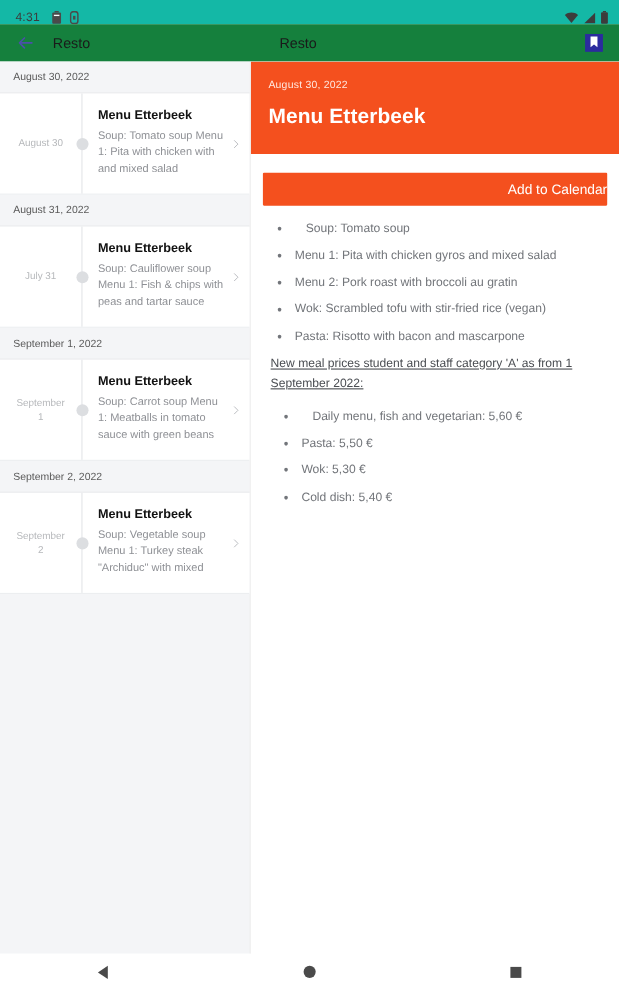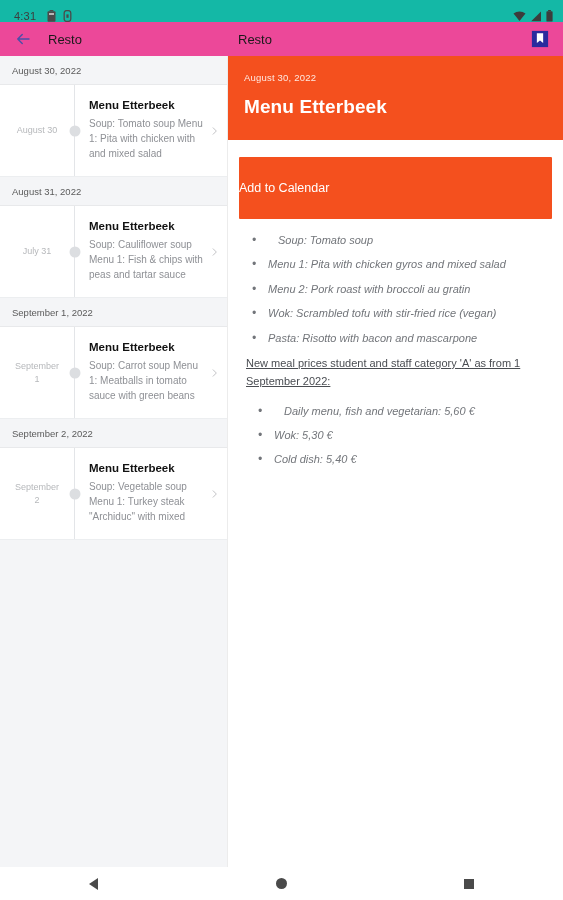--- a/index.html
+++ b/index.html
@@ -15,21 +15,21 @@
   .statusbar {
     height: 22px; display: flex; align-items: flex-end;
     padding: 0 10px 0 14px; background: #14b8a6;
   }
   .status-time { font-size: 11px; color: #3c3c3c; letter-spacing: .2px; }
   .status-left-icons { display: flex; align-items: center; gap: 7px; margin-left: 11px; }
   .status-right { margin-left: auto; display: flex; align-items: center; gap: 4px; }
   .sicon { display: block; }
 
   
-  .appbars { display: flex; height: 34px; background: #ec4899; }
+  .appbars { display: flex; height: 34px; background: #15803d; gap: 16px; }
   .appbar-left {
     width: 228px; display: flex; align-items: center; gap: 16px; padding-left: 14px;
   }
   .appbar-right {
     flex: 1; display: flex; align-items: center; padding: 0 14px 0 10px;
   }
   .bar-title { font-size: 13px; color: #1a1a1a; font-weight: 400; }
   .back-arrow { width: 18px; height: 18px; display: block; }
   .bookmark-btn { margin-left: auto; width: 18px; height: 18px; display: block; cursor: pointer; }
 
@@ -75,25 +75,25 @@
   }
 
   
   .detail-pane { flex: 1; background: #ffffff; overflow: hidden; }
   .hero { background: #f4501e; padding: 16px 16px 22px 16px; }
   .hero-date { font-size: 9.5px; color: #ffe8e0; margin-bottom: 13px; letter-spacing: .2px; }
   .hero-title { font-size: 19px; font-weight: bold; color: #ffffff; letter-spacing: .1px; }
   .cal-btn {
     display: block; width: calc(100% - 22px); margin: 17px 11px 0 11px;
     background: #f4501e; color: #ffffff; border: none;
-    padding: 24px 0; font-size: 12.5px; font-family: inherit;
-    cursor: pointer; text-align: left; border-radius: 1px;
+    padding: 8px 0; font-size: 12.5px; font-family: inherit;
+    cursor: pointer; text-align: right; border-radius: 1px;
   }
   .detail-body { padding: 14px 16px 0 18px; }
-  ul.menu-list, ul.price-list { list-style: none; font-style: italic; }
+  ul.menu-list, ul.price-list { list-style: none; }
   ul.menu-list li, ul.price-list li {
     position: relative; padding-left: 22px; margin-bottom: 9px;
     font-size: 11px; color: #72757a; line-height: 1.4;
   }
   ul.menu-list li::before, ul.price-list li::before {
     content: "\2022"; position: absolute; left: 6px; top: -1px;
     color: #72757a; font-size: 12px;
   }
   ul.menu-list li.indented, ul.price-list li.indented { padding-left: 32px; }
   .notice {
@@ -241,20 +241,21 @@
           <li>Menu 2: Pork roast with broccoli au gratin</li>
           <li>Wok: Scrambled tofu with stir-fried rice (vegan)</li>
           <li>Pasta: Risotto with bacon and mascarpone</li>
         </ul>
 
         <div class="notice">New meal prices student and staff category 'A' as from 1 September 2022:</div>
 
         <div class="price-wrap">
           <ul class="price-list">
             <li class="indented">Daily menu, fish and vegetarian: 5,60 €</li>
+            <li>Pasta: 5,50 €</li>
             <li>Wok: 5,30 €</li>
             <li>Cold dish: 5,40 €</li>
           </ul>
         </div>
       </div>
     </div>
   </div>
 
   <div class="navbar">
     <div class="nav-btn">

